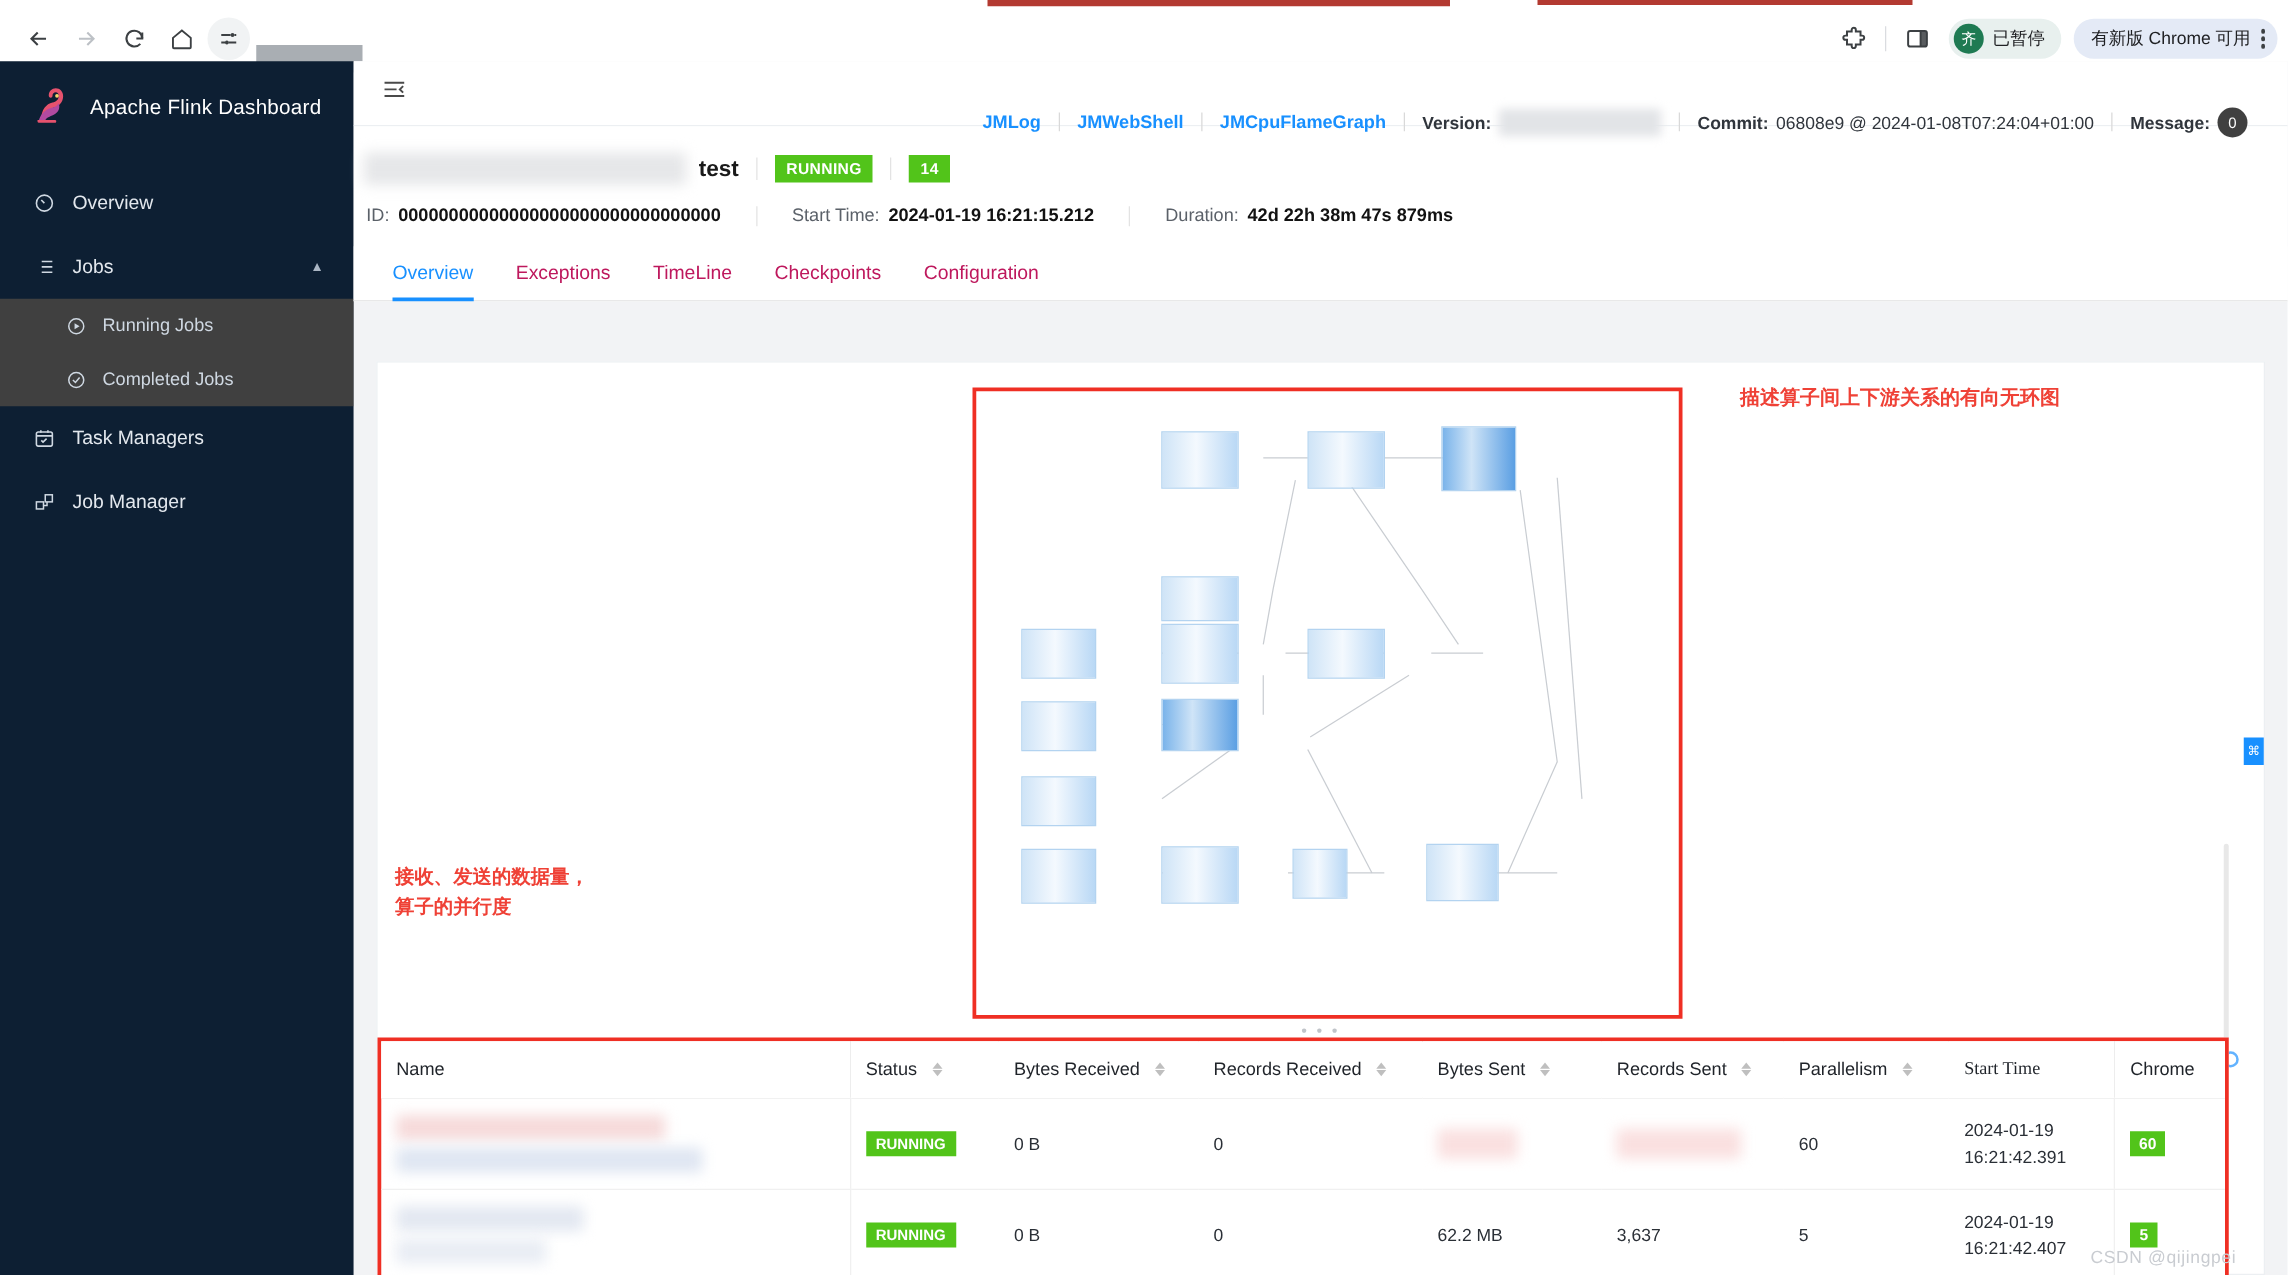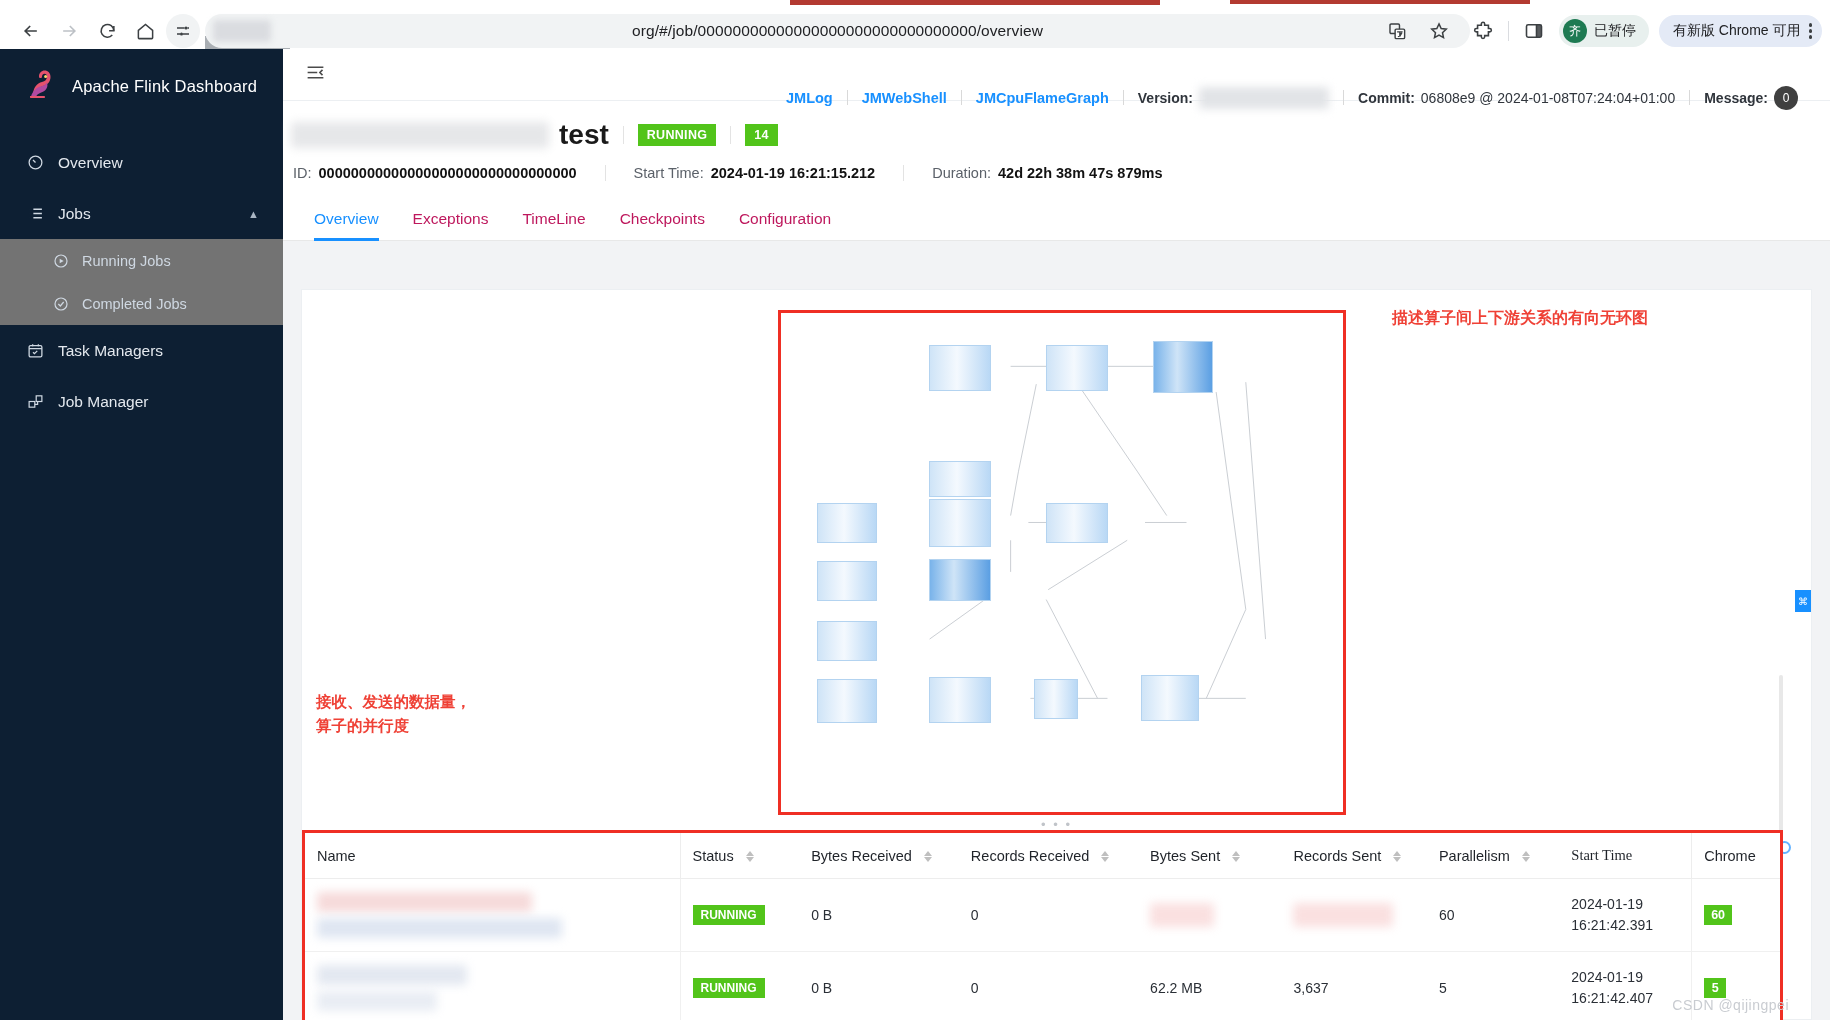--- a/index.html
+++ b/index.html
@@ -95,21 +95,21 @@
   .brand-name {
     font-size: 16.5px; font-weight: normal; color: #ffffff; letter-spacing: .2px;
   }
   .nav-list { margin-top: 14px; }
   .nav-item {
     display: flex; align-items: center; gap: 14px;
     height: 51px; padding-left: 26px; font-size: 15.5px;
     color: #e3e8ee; cursor: pointer; position: relative;
   }
   .nav-item .chev { position: absolute; right: 24px; font-size: 11px; color: #aab6c4; }
-  .sub-group { background: #737373; }
+  .sub-group { background: #404040; }
   .nav-sub {
     display: flex; align-items: center; gap: 12px;
     height: 43px; padding-left: 52px; font-size: 14.5px;
     color: #cfd8e2; cursor: pointer;
   }
   .ic { width: 18px; height: 18px; display: inline-flex; align-items: center; justify-content: center; }
 
   
   .main {
     position: absolute; left: 283px; top: 49px; right: 0; bottom: 0;
@@ -135,21 +135,21 @@
   }
 
   .job-head { background: #ffffff; padding: 16px 0 0 0; }
   .job-title-row {
     display: flex; align-items: center; gap: 0; padding-left: 0; height: 36px;
   }
   .jt-blur {
     width: 258px; height: 26px; margin-left: 8px; background: #e6e7e9;
     filter: blur(5px); border-radius: 2px;
   }
-  .job-name { font-size: 28px; font-weight: bold; color: #1a1a1a; margin-left: 10px; }
+  .job-name { font-size: 18px; font-weight: bold; color: #1a1a1a; margin-left: 10px; }
   .vsep { width: 1px; height: 18px; background: #e3e3e3; margin: 0 14px; }
   .badge-green {
     background: #52c41a; color: #fff; font-size: 12.5px; font-weight: bold;
     padding: 4px 9px; letter-spacing: .3px;
   }
   .job-meta {
     display: flex; align-items: center; font-size: 14.5px; color: #5b6169;
     padding: 12px 0 16px 10px;
   }
   .job-meta b { color: #121212; font-weight: bold; }
@@ -287,38 +287,20 @@
       <svg width="18" height="18" viewBox="0 0 24 24" fill="none" stroke="currentColor" stroke-width="2">
           <path d="M4 8h10M18 8h2M4 16h4M12 16h8"></path>
           <circle cx="16" cy="8" r="2.1" fill="currentColor" stroke="none"></circle>
           <circle cx="10" cy="16" r="2.1" fill="currentColor" stroke="none"></circle>
         </svg>
     </div>
   </div>
 
   <div class="tab-ghost"></div>
 
-  <div class="omnibox">
-    <div class="omnibox-blur"></div>
-    <div class="url-text">org/#/job/00000000000000000000000000000000/overview</div>
-    <div class="omni-icons">
-      <div class="icon-btn">
-        <svg width="19" height="19" viewBox="0 0 24 24" fill="none" stroke="currentColor" stroke-width="1.8">
-            <rect x="2.5" y="2.5" width="12" height="12" rx="1.5"></rect>
-            <rect x="9" y="9" width="12" height="12" rx="1.5" fill="#fff"></rect>
-            <path d="M11.5 12.5h7M15 12.5v6M12.5 18.5c2.3-.7 4.2-2.6 5-5"></path>
-          </svg>
-      </div>
-      <div class="icon-btn">
-        <svg width="20" height="20" viewBox="0 0 24 24" fill="none" stroke="currentColor" stroke-width="1.8">
-            <path d="m12 3.5 2.6 5.6 6.1.7-4.5 4.2 1.2 6-5.4-3-5.4 3 1.2-6L3.3 9.8l6.1-.7z"></path>
-          </svg>
-      </div>
-    </div>
-  </div>
 
   <div class="chrome-right">
     <div class="icon-btn">
       <svg width="20" height="20" viewBox="0 0 24 24" fill="none" stroke="currentColor" stroke-width="1.9">
           <path d="M10 3.5a2 2 0 1 1 4 0V5h4.5v4H20a2 2 0 1 1 0 4h-1.5v4.5H14V19a2 2 0 1 1-4 0v-1.5H5.5V13H4a2 2 0 1 1 0-4h1.5V5H10z"></path>
         </svg>
     </div>
     <div class="divider-v"></div>
     <div class="icon-btn">
       <svg width="20" height="20" viewBox="0 0 24 24" fill="none" stroke="currentColor" stroke-width="1.9">

